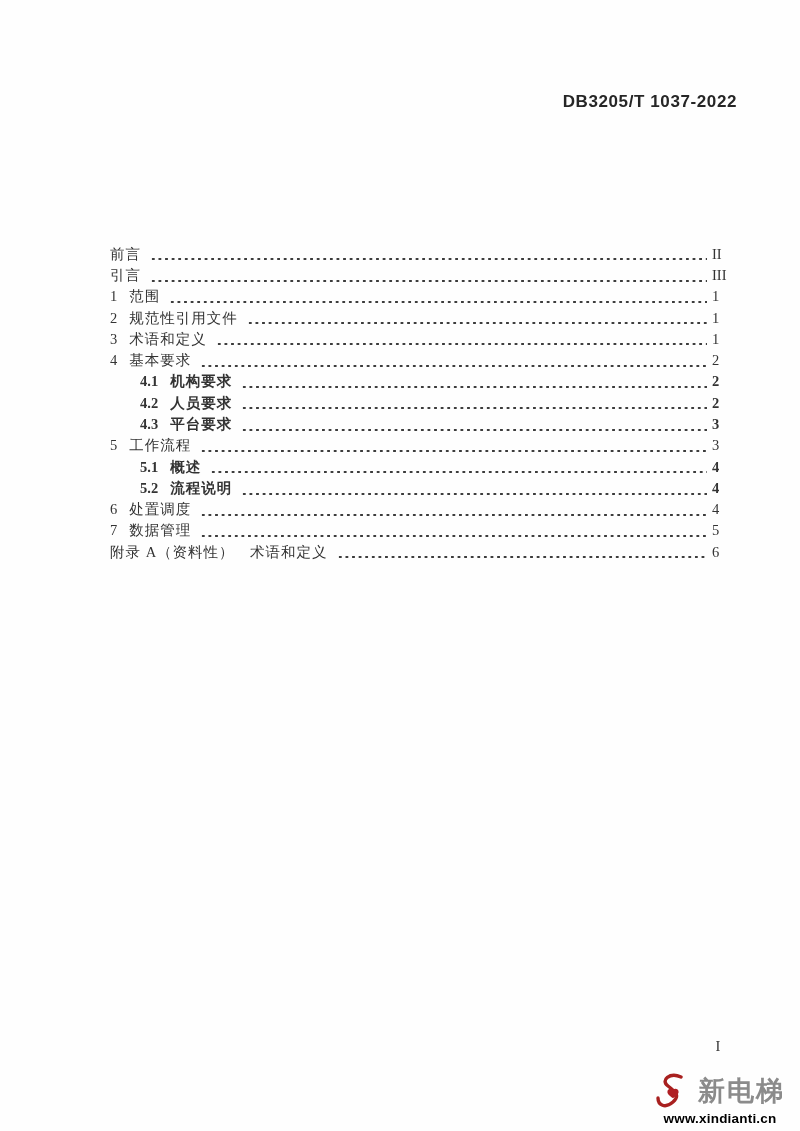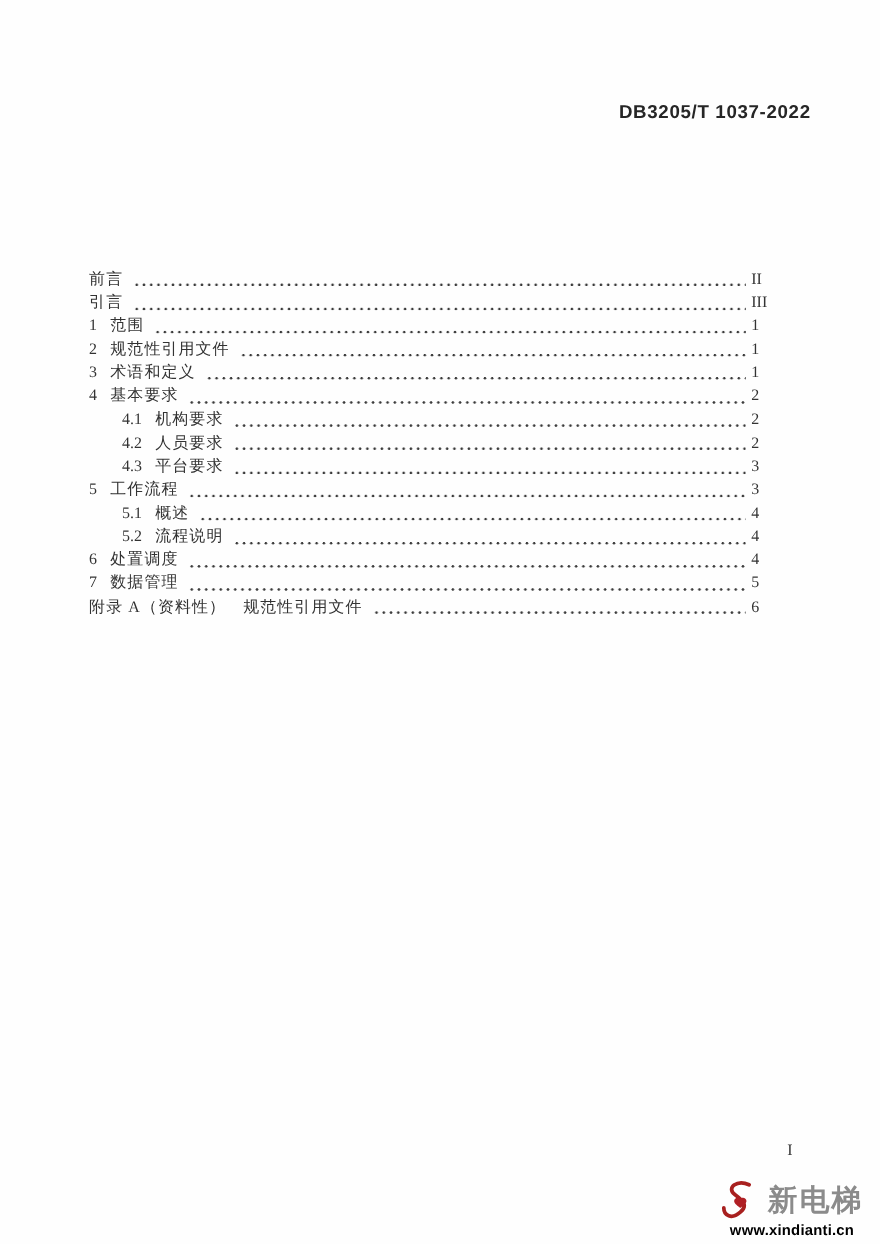--- a/index.html
+++ b/index.html
@@ -33,31 +33,31 @@
     font-family: "Liberation Sans", "DejaVu Sans", sans-serif;
     font-weight: 600;
     font-size: 24px;
     color: #333;
     word-spacing: 30px;
     letter-spacing: 1px;
   }
   
   .toc {
     position: absolute;
-    left: 81px; top: 241px;
+    left: 110px; top: 241px;
     width: 630px;
   }
   .toc-row {
     display: flex;
     align-items: flex-end;
     height: 21.3px;
     font-size: 14.5px;
     color: #333;
   }
-  .toc-row.indent { padding-left: 30px; }
+  .toc-row.indent { padding-left: 30px; font-weight: bold; }
   .toc-num {
     margin-right: 12px;
     line-height: 1.15;
     white-space: nowrap;
   }
   .toc-num:empty { display: none; }
   .toc-label {
     line-height: 1.15;
     letter-spacing: 1px;
     white-space: pre;
@@ -222,21 +222,21 @@
 
     <div class="toc-row">
       <span class="toc-num">7</span>
       <span class="toc-label">数据管理</span>
       <span class="leader"></span>
       <span class="toc-page">5</span>
     </div>
 
     <div class="toc-row">
 
-      <span class="toc-label">附录 A（资料性）　规范性引用文件</span>
+      <span class="toc-label">附录 A（资料性）　术语和定义</span>
       <span class="leader"></span>
       <span class="toc-page">6</span>
     </div>
   </div>
 
   <div class="footer-page">I</div>
 
   <div class="watermark">
     <div class="brand-row">
       <span class="brand-mark">

